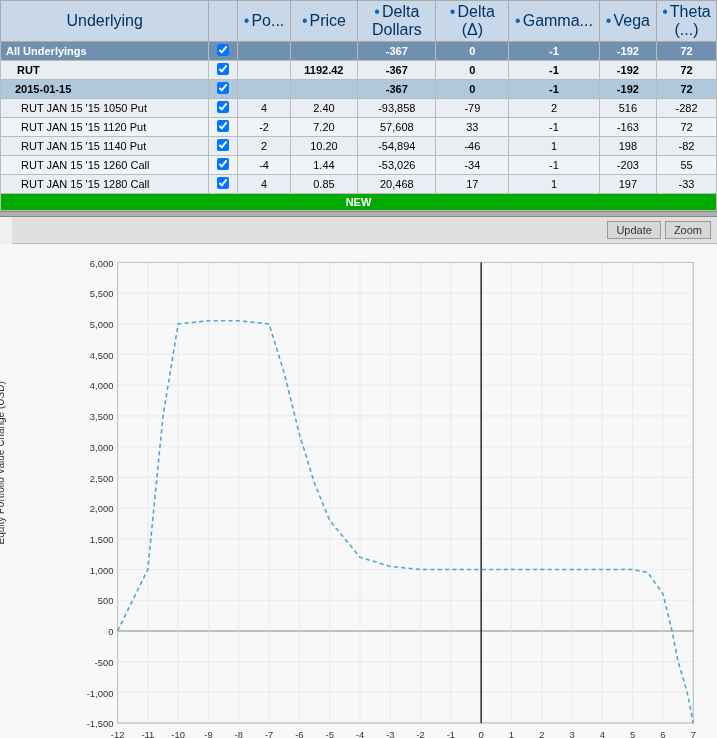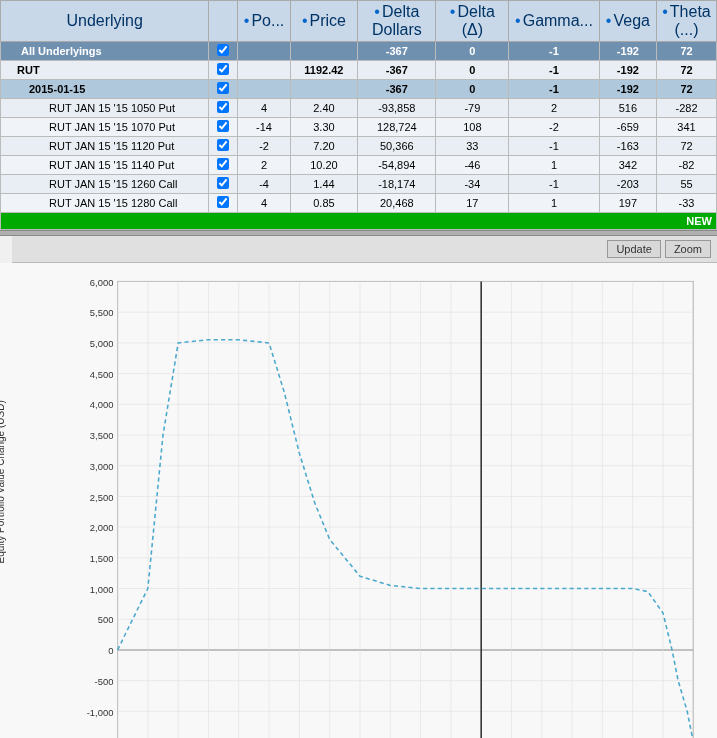--- a/index.html
+++ b/index.html
@@ -28,24 +28,24 @@
     tr.rut-row { background: #9ab0c8; font-weight: bold; }
     tr.date-row { background: #b0c8dc; font-weight: bold; }
     tr.new-row { background: #00aa00; color: white; text-align: center; font-weight: bold; }
 
     td {
       border: 1px solid #bbb;
       padding: 2px 4px;
       text-align: center;
       font-size: 11px;
     }
-    td.name-cell { text-align: left; padding-left: 20px; }
+    td.name-cell { text-align: left; padding-left: 5px; }
     td.indent1 { padding-left: 16px; }
-    td.indent2 { padding-left: 28px; }
-    td.indent3 { padding-left: 48px; }
+    td.indent2 { padding-left: 14px; }
+    td.indent3 { padding-left: 20px; }
 
     .checkbox { width: 12px; height: 12px; }
 
     
     .divider { height: 6px; background: #b0b0b0; border-top: 1px solid #888; border-bottom: 1px solid #888; }
 
     
     .chart-section { background: #f0f0f0; padding: 0; position: relative; }
     .chart-toolbar { display: flex; justify-content: flex-end; padding: 4px 6px; gap: 4px; background: #e0e0e0; border-bottom: 1px solid #bbb; margin-left: 12px; }
     .chart-toolbar button {
@@ -126,76 +126,65 @@
     <td><input type="checkbox" class="checkbox" checked="" style=""></td>
     <td>4</td>
     <td>2.40</td>
     <td>-93,858</td>
     <td>-79</td>
     <td>2</td>
     <td>516</td>
     <td>-282</td>
   </tr>
         <tr>
-    <td class="name-cell indent3">RUT JAN 15 '15 1070 Put</td>
-    <td><input type="checkbox" class="checkbox" checked="" style=""></td>
-    <td>-14</td>
-    <td>3.30</td>
-    <td>128,724</td>
-    <td>108</td>
-    <td>-2</td>
-    <td>-659</td>
-    <td>341</td>
-  </tr>
-        <tr>
     <td class="name-cell indent3">RUT JAN 15 '15 1120 Put</td>
     <td><input type="checkbox" class="checkbox" checked="" style=""></td>
     <td>-2</td>
     <td>7.20</td>
-    <td>50,366</td>
+    <td>57,608</td>
     <td>33</td>
     <td>-1</td>
     <td>-163</td>
     <td>72</td>
   </tr>
         <tr>
     <td class="name-cell indent3">RUT JAN 15 '15 1140 Put</td>
     <td><input type="checkbox" class="checkbox" checked="" style=""></td>
     <td>2</td>
     <td>10.20</td>
     <td>-54,894</td>
     <td>-46</td>
     <td>1</td>
-    <td>342</td>
+    <td>198</td>
     <td>-82</td>
   </tr>
         <tr>
     <td class="name-cell indent3">RUT JAN 15 '15 1260 Call</td>
     <td><input type="checkbox" class="checkbox" checked="" style=""></td>
     <td>-4</td>
     <td>1.44</td>
-    <td>-18,174</td>
+    <td>-53,026</td>
     <td>-34</td>
     <td>-1</td>
     <td>-203</td>
     <td>55</td>
   </tr>
         <tr>
     <td class="name-cell indent3">RUT JAN 15 '15 1280 Call</td>
     <td><input type="checkbox" class="checkbox" checked="" style=""></td>
     <td>4</td>
     <td>0.85</td>
     <td>20,468</td>
     <td>17</td>
     <td>1</td>
     <td>197</td>
     <td>-33</td>
   </tr>
         <tr class="new-row">
-          <td colspan="9" style="background:#00aa00;color:white;font-weight:bold;text-align:right;">NEW</td>
+          <td colspan="9" style="background:#00aa00;color:white;font-weight:bold;text-align:center;">NEW</td>
         </tr>
       </tbody>
   </table>
 </div>
 
 <div class="divider"></div>
 
 <div class="chart-section">
   <div class="chart-toolbar">
     <button>Update</button>

